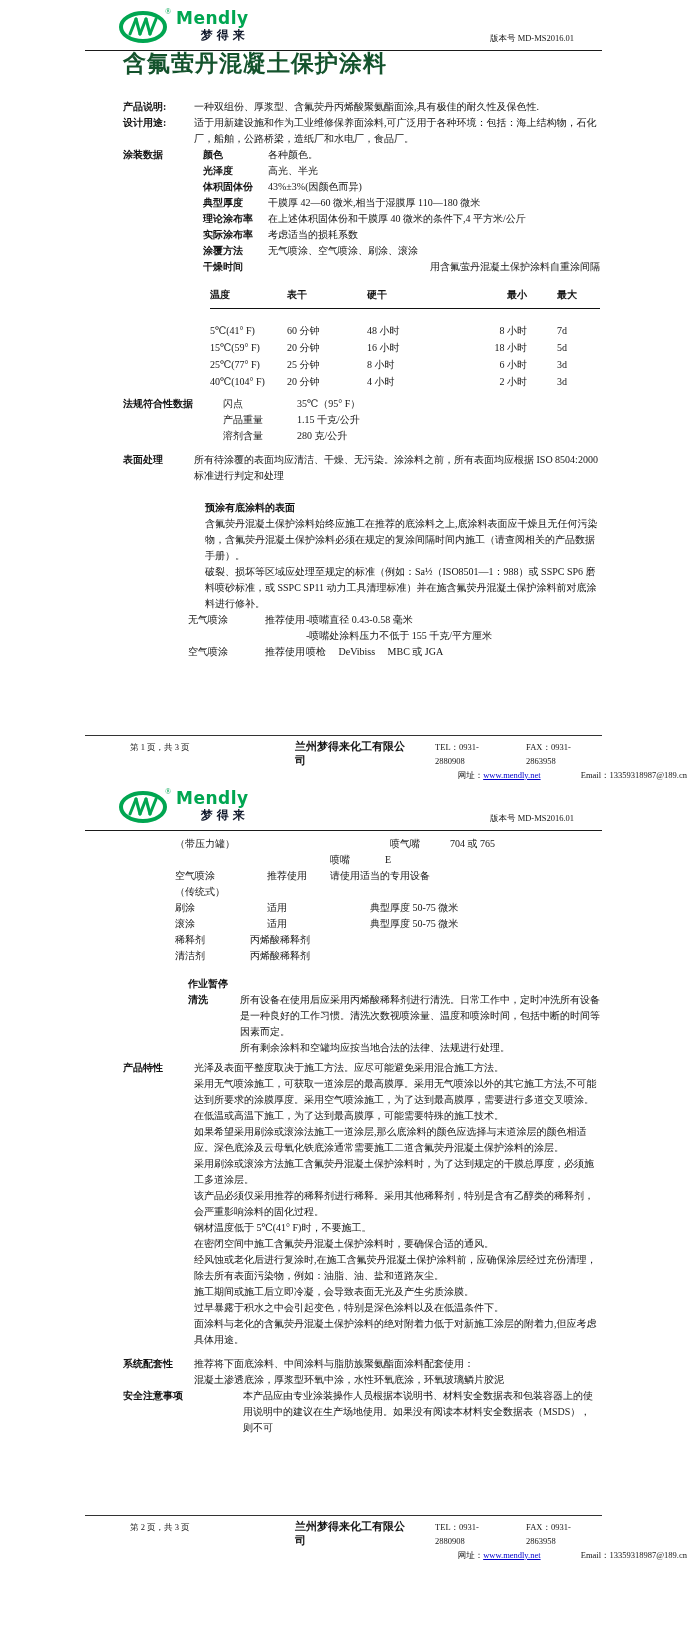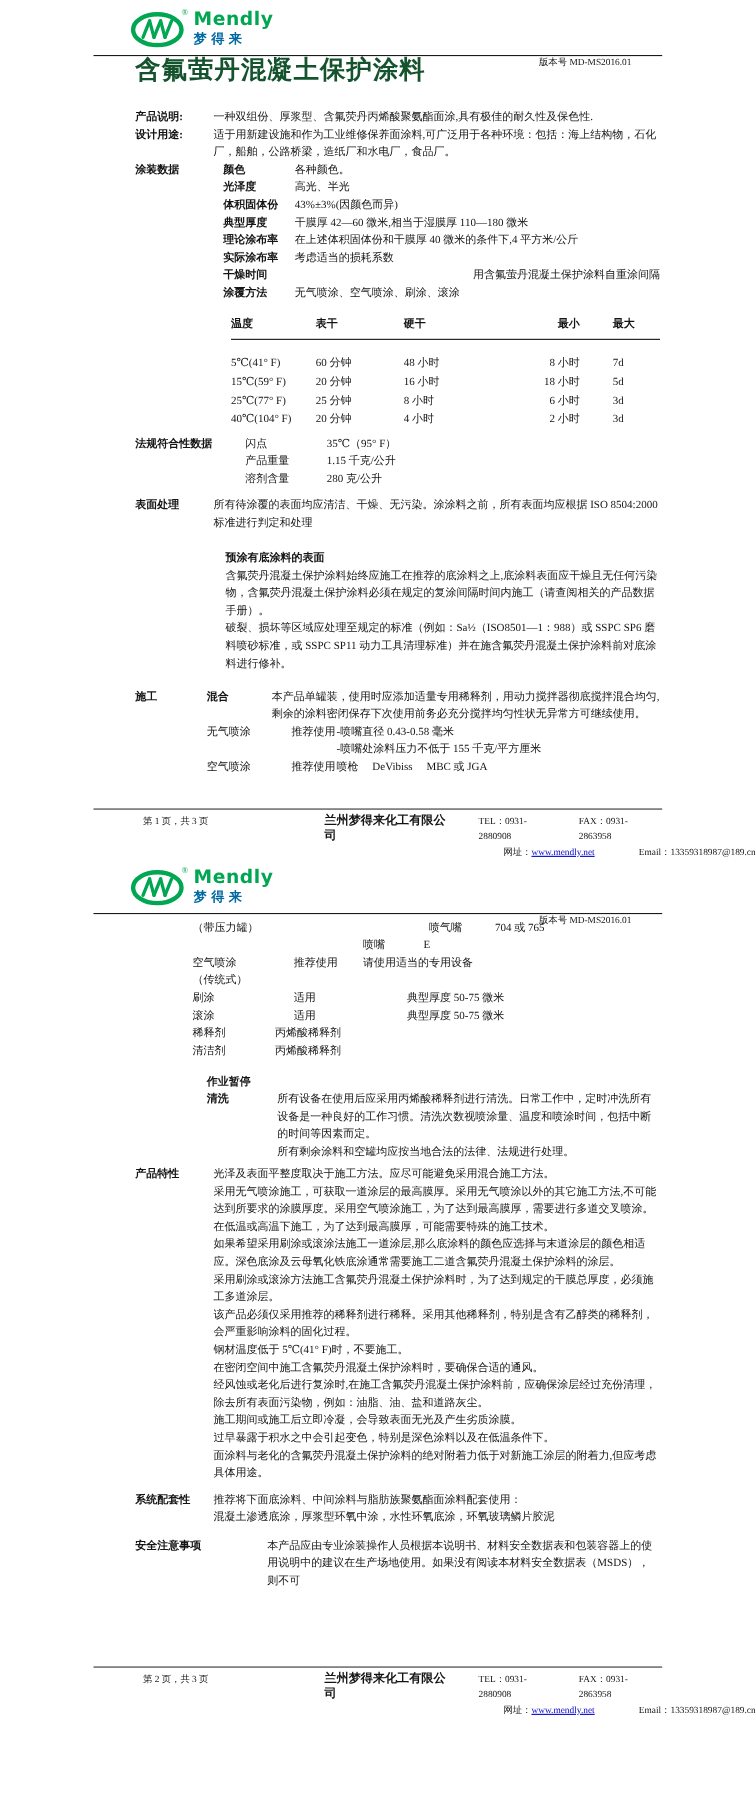--- a/index.html
+++ b/index.html
@@ -7,22 +7,22 @@
        font-family:"Liberation Serif","DejaVu Serif",serif;color:#141414;
        font-size:10px;line-height:16px;}
   .page{position:absolute;left:0;width:687px;}
   #pg1{top:0;height:780px;}
   #pg2{top:780px;height:858px;}
 
   
   .logo{position:absolute;left:119px;top:5px;display:flex;align-items:center;gap:3px;}
   .brandtxt{display:flex;flex-direction:column;line-height:1;}
   .brandname{font-family:"DejaVu Sans",sans-serif;font-weight:bold;font-size:17px;color:#00a651;letter-spacing:.5px;}
-  .brandcn{font-family:"DejaVu Sans",sans-serif;font-weight:bold;font-size:12px;color:#0369a1;letter-spacing:4px;margin-top:2px;}
-  .ver{position:absolute;left:467px;top:48px;font-size:8.5px;padding-left:23px;}
+  .brandcn{font-family:"DejaVu Sans",sans-serif;font-weight:bold;font-size:12px;color:#0f172a;letter-spacing:4px;margin-top:2px;text-align:right;}
+  .ver{position:absolute;left:467px;top:30px;font-size:8.5px;padding-left:23px;}
   .hrule{position:absolute;top:50px;left:85px;width:517px;border-top:1.5px solid #1a1a1a;}
 
   .doctitle{position:absolute;left:123px;top:56px;font-size:23px;font-weight:bold;color:#14532d;letter-spacing:1px;}
 
   .content{position:absolute;top:99px;left:0;right:0;}
   .content2{position:absolute;top:56px;left:0;right:0;}
 
   .row{display:flex;padding-left:123px;padding-right:87px;}
   .lab{width:71px;flex:none;font-weight:bold;}
   .val{flex:1;min-width:0;}
@@ -44,33 +44,33 @@
 
   .precoat{margin:16px 87px 0 205px;}
   .precoat .bh{font-weight:bold;}
 
   .crow{display:flex;padding-left:123px;padding-right:87px;}
   .cw1{width:65px;flex:none;font-weight:bold;}
   .cw2{width:59px;flex:none;font-weight:bold;}
   .cw2b{width:77px;flex:none;}
   .cw3{width:41px;flex:none;}
   .mt14{margin-top:14px;}.mt12{margin-top:12px;}.mt8{margin-top:8px;}.mt6{margin-top:6px;}
-  .mt10{margin-top:10px;}.mt4{margin-top:4px;}
+  .mt10{margin-top:0;}.mt4{margin-top:4px;}
 
   
   .r2row{display:flex;padding-left:175px;padding-right:87px;}
   .s215{width:215px;flex:none;}
   .s60{width:60px;flex:none;}
   .s155{width:155px;flex:none;}
   .s55{width:55px;flex:none;}
   .g92{width:92px;flex:none;}
   .g63{width:63px;flex:none;}
   .g75{width:75px;flex:none;}
   .pl40{padding-left:40px;}
-  .jrow{display:flex;padding-left:188px;padding-right:87px;gap:12px;}
+  .jrow{display:flex;padding-left:188px;padding-right:87px;}
   .jlab{width:52px;flex:none;font-weight:bold;}
   .fp{margin:0;}
 
   
   .footer{position:absolute;top:735px;left:0;right:0;font-size:8.5px;line-height:14px;}
   .frule{border-top:1.5px solid #333;margin:0 85px 3px 85px;}
   .fline1{display:flex;align-items:baseline;padding:0 87px 0 130px;}
   .fpage{width:165px;flex:none;}
   .fcompany{font-weight:bold;font-size:11px;}
   .ftel{margin-left:20px;}
@@ -141,26 +141,26 @@
             </div>
           <div class="sub">
             <span class="slab">理论涂布率</span>
             <span class="sval">在上述体积固体份和干膜厚 40 微米的条件下,4 平方米/公斤</span>
             </div>
           <div class="sub">
             <span class="slab">实际涂布率</span>
             <span class="sval">考虑适当的损耗系数</span>
             </div>
           <div class="sub">
+            <span class="slab">涂覆方法</span>
+            <span class="sval">无气喷涂、空气喷涂、刷涂、滚涂</span>
+            </div>
+          <div class="sub">
             <span class="slab">干燥时间</span>
             <span class="sval right">用含氟萤丹混凝土保护涂料自重涂间隔</span>
-            </div>
-          <div class="sub">
-            <span class="slab">涂覆方法</span>
-            <span class="sval">无气喷涂、空气喷涂、刷涂、滚涂</span>
             </div>
         </div>
       </div>
 
       <div class="dtable">
         <div class="dhead">
           <span>温度</span>
           <span>表干</span>
           <span>硬干</span>
           <span class="dc4">最小</span>
@@ -218,25 +218,20 @@
         <span class="lab">表面处理</span>
         <span class="val">所有待涂覆的表面均应清洁、干燥、无污染。涂涂料之前，所有表面均应根据 ISO 8504:2000 标准进行判定和处理</span>
       </div>
 
       <div class="precoat">
         <div class="bh">预涂有底涂料的表面</div>
         <div>含氟荧丹混凝土保护涂料始终应施工在推荐的底涂料之上,底涂料表面应干燥且无任何污染物，含氟荧丹混凝土保护涂料必须在规定的复涂间隔时间内施工（请查阅相关的产品数据手册）。</div>
         <div>破裂、损坏等区域应处理至规定的标准（例如：Sa½（ISO8501—1：988）或 SSPC SP6 磨料喷砂标准，或 SSPC SP11 动力工具清理标准）并在施含氟荧丹混凝土保护涂料前对底涂料进行修补。</div>
       </div>
 
-      <div class="crow mt14">
-        <span class="cw1">施工</span>
-        <span class="cw2">混合</span>
-        <span class="val">本产品单罐装，使用时应添加适量专用稀释剂，用动力搅拌器彻底搅拌混合均匀,剩余的涂料密闭保存下次使用前务必充分搅拌均匀性状无异常方可继续使用。</span>
-      </div>
       <div class="crow">
         <span class="cw1"></span>
         <span class="cw2b">无气喷涂</span>
         <span class="cw3">推荐使用</span>
         <div class="val">
           <div>-喷嘴直径 0.43-0.58 毫米</div>
           <div>-喷嘴处涂料压力不低于 155 千克/平方厘米</div>
         </div>
       </div>
       <div class="crow">

